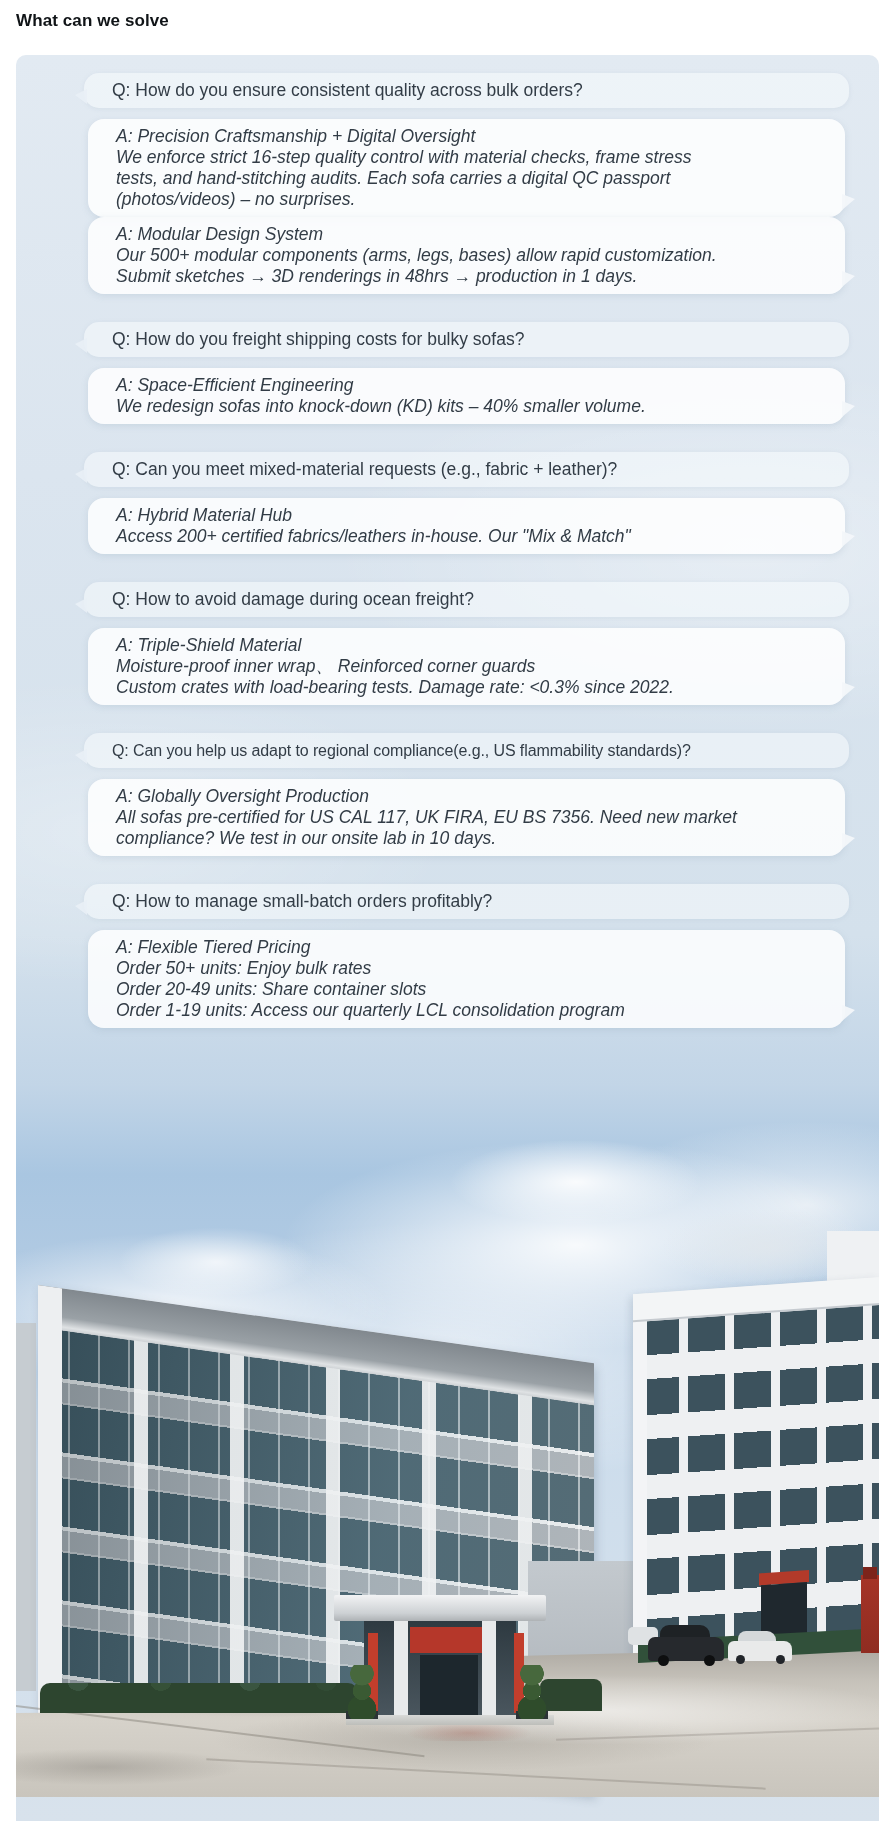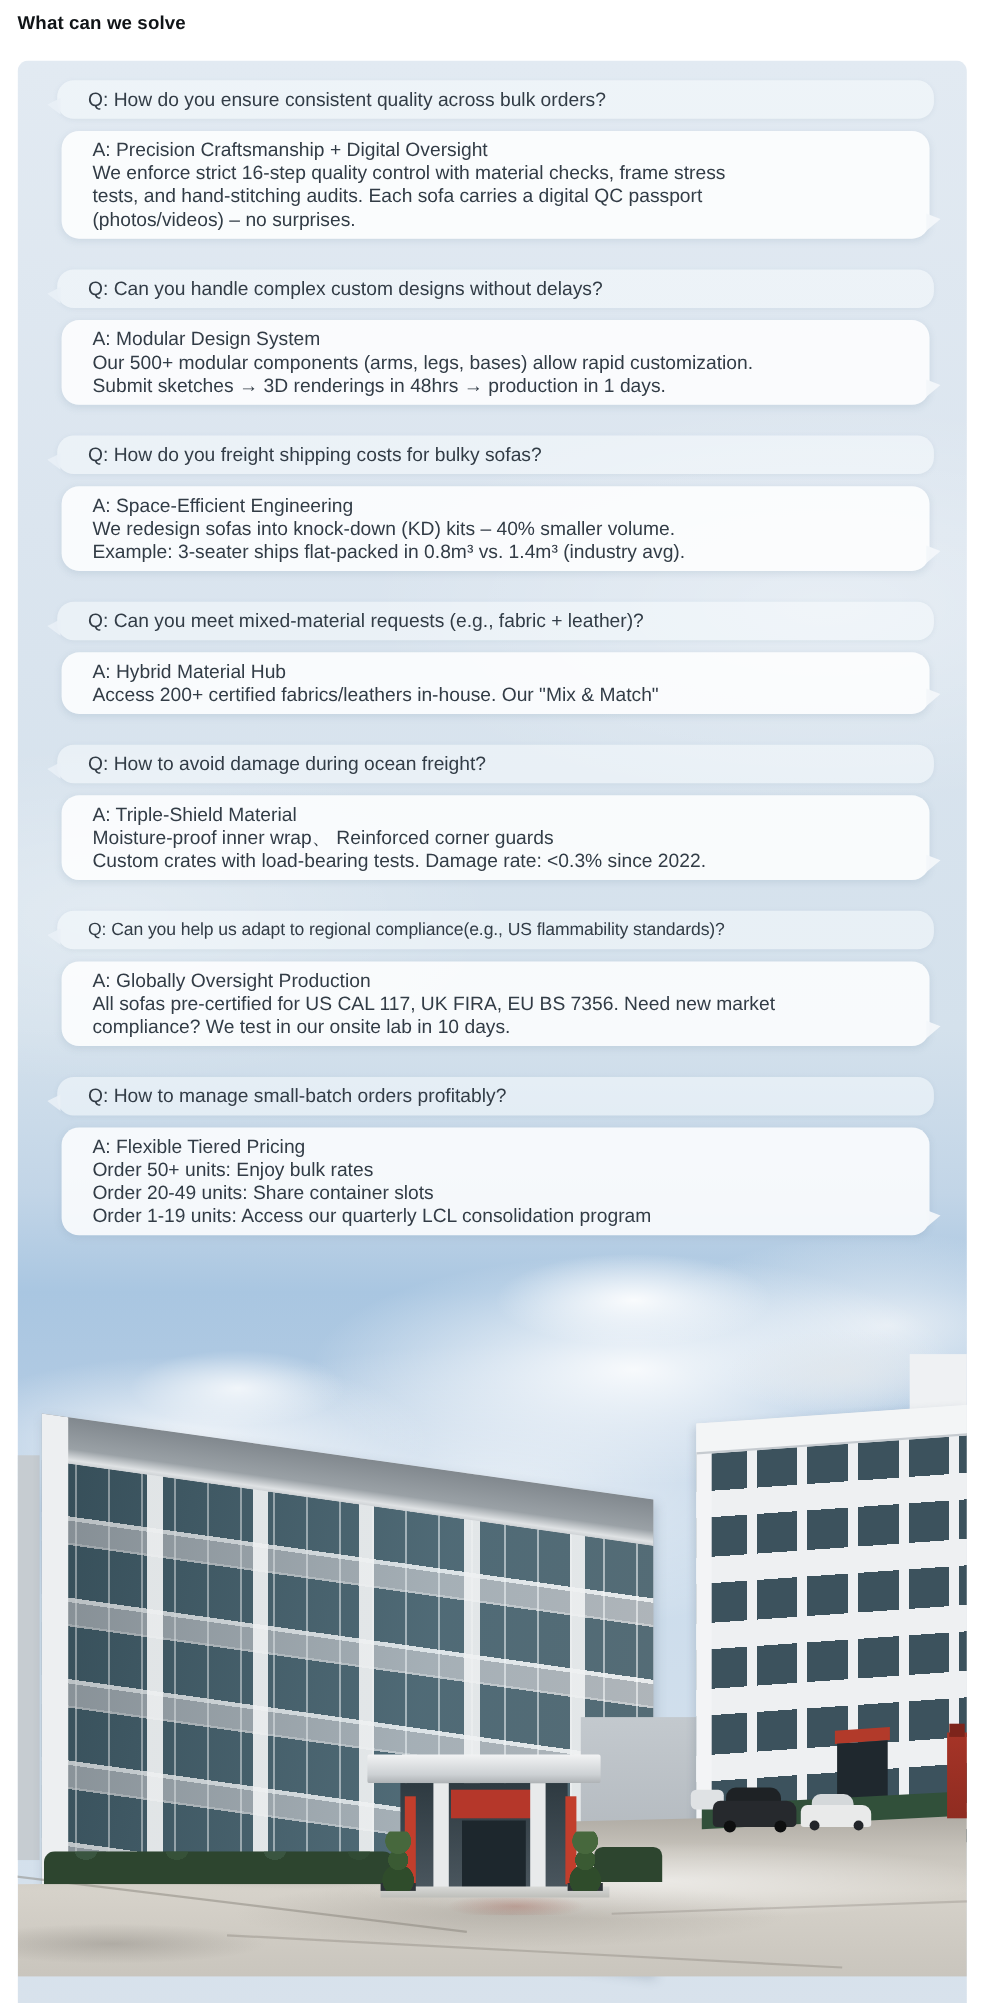--- a/index.html
+++ b/index.html
@@ -19,21 +19,21 @@
       radial-gradient(420px 150px at 560px 1190px, rgba(255,255,255,.9), transparent 70%),
       radial-gradient(320px 110px at 150px 1255px, rgba(255,255,255,.8), transparent 70%),
       radial-gradient(300px 120px at 790px 1150px, rgba(240,244,248,.85), transparent 70%),
       radial-gradient(500px 190px at 430px 1300px, rgba(255,255,255,.65), transparent 70%),
       radial-gradient(600px 260px at 85% 28%, rgba(255,255,255,.35), transparent 70%),
       radial-gradient(500px 220px at 10% 44%, rgba(255,255,255,.3), transparent 70%),
       linear-gradient(180deg,#e2eaf2 0px,#dbe5ef 420px,#d4e1ec 880px,#c2d5e7 1030px,
                       #a9c6e1 1120px,#b3cbe3 1240px,#cdddec 1400px,#d8e2ec 1766px);
   }
   
-  .faq{position:relative;z-index:5;padding-top:18px;}
+  .faq{position:relative;z-index:5;padding-top:18px;margin-left:32px;}
   .qb,.ab{
     position:relative;font-size:17.5px;line-height:21px;color:#323c46;
     font-weight:500;
   }
   .qb{
     margin:28px 30px 11px 36px;padding:7px 24px 7px 28px;
     background:rgba(248,251,254,.55);border-radius:15px;
     box-shadow:0 1px 5px rgba(125,148,170,.12);
   }
   .qb:first-child{margin-top:0;}
@@ -46,21 +46,21 @@
   .ab{
     margin:0 34px 0 40px;padding:7px 24px 7px 28px;
     background:rgba(255,255,255,.84);border-radius:16px;
     box-shadow:0 2px 7px rgba(118,142,165,.18);
   }
   .ab::after{
     content:"";position:absolute;right:-10px;bottom:7px;width:0;height:0;
     border-top:5px solid transparent;border-bottom:11px solid transparent;
     border-left:13px solid rgba(243,247,250,.95);
   }
-  .ab .ln{white-space:nowrap;}
+  .ab .ln{white-space:nowrap;font-style:italic;}
   
   .photo{position:absolute;left:0;right:0;bottom:24px;height:670px;z-index:1;}
   .photo *{position:absolute;}
   .cloud1{left:380px;top:0px;width:360px;height:110px;
     background:radial-gradient(50% 55% at 50% 50%, rgba(255,255,255,.9), transparent 70%);}
   .cloud2{left:600px;top:70px;width:300px;height:100px;
     background:radial-gradient(50% 55% at 50% 50%, rgba(225,231,236,.8), transparent 70%);}
   .cloud3{left:60px;top:90px;width:280px;height:90px;
     background:radial-gradient(50% 55% at 50% 50%, rgba(255,255,255,.75), transparent 70%);}
   .bg-left-sliver{left:0;top:196px;width:20px;height:368px;background:#c6ccd1;}
@@ -158,32 +158,30 @@
 
   <div class="faq">
     <div class="qb">Q: How do you ensure consistent quality across bulk orders?</div>
     <div class="ab">
       <div class="ln">A: Precision Craftsmanship + Digital Oversight</div>
       <div class="ln">We enforce strict 16-step quality control with material checks, frame stress</div>
       <div class="ln">tests, and hand-stitching audits. Each sofa carries a digital QC passport</div>
       <div class="ln">(photos/videos) – no surprises.</div>
     </div>
 
-    <div class="qb">Q: Can you handle complex custom designs without delays?</div>
     <div class="ab">
       <div class="ln">A: Modular Design System</div>
       <div class="ln">Our 500+ modular components (arms, legs, bases) allow rapid customization.</div>
       <div class="ln">Submit sketches → 3D renderings in 48hrs → production in 1 days.</div>
     </div>
 
     <div class="qb">Q: How do you freight shipping costs for bulky sofas?</div>
     <div class="ab">
       <div class="ln">A: Space-Efficient Engineering</div>
       <div class="ln">We redesign sofas into knock-down (KD) kits – 40% smaller volume.</div>
-      <div class="ln">Example: 3-seater ships flat-packed in 0.8m³ vs. 1.4m³ (industry avg).</div>
     </div>
 
     <div class="qb">Q: Can you meet mixed-material requests (e.g., fabric + leather)?</div>
     <div class="ab">
       <div class="ln">A: Hybrid Material Hub</div>
       <div class="ln">Access 200+ certified fabrics/leathers in-house. Our "Mix &amp; Match"</div>
     </div>
 
     <div class="qb">Q: How to avoid damage during ocean freight?</div>
     <div class="ab">

